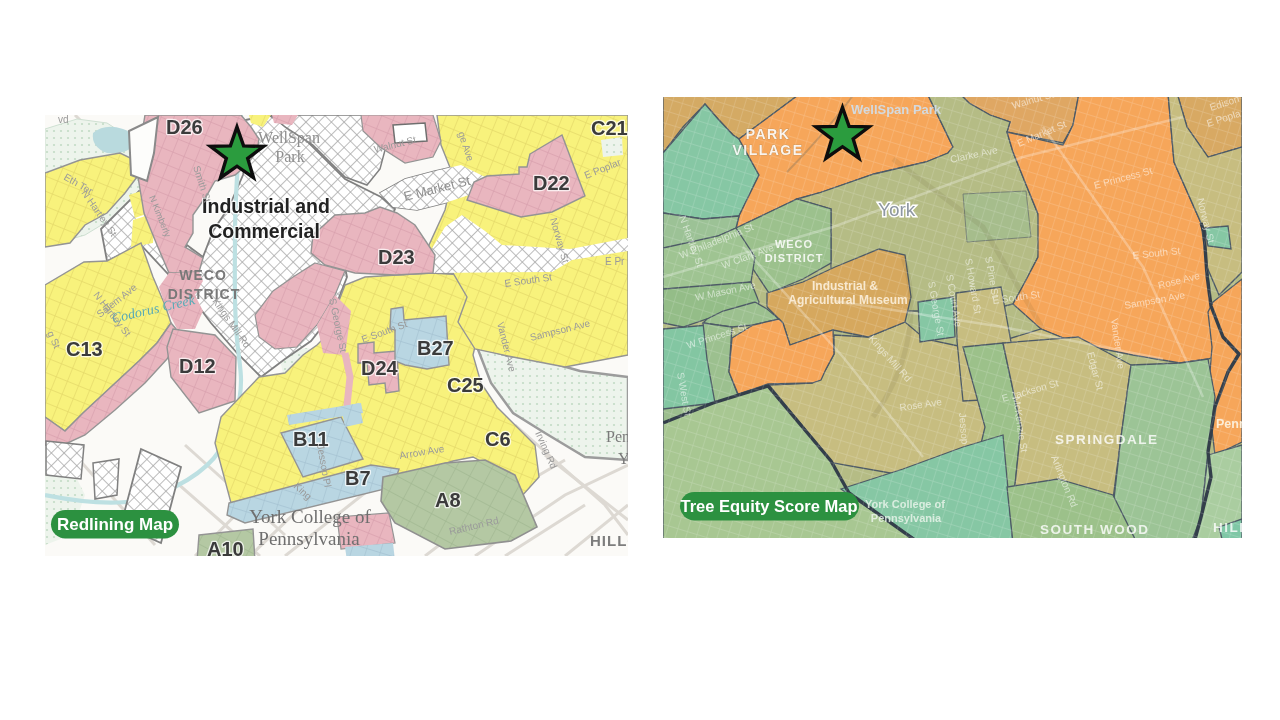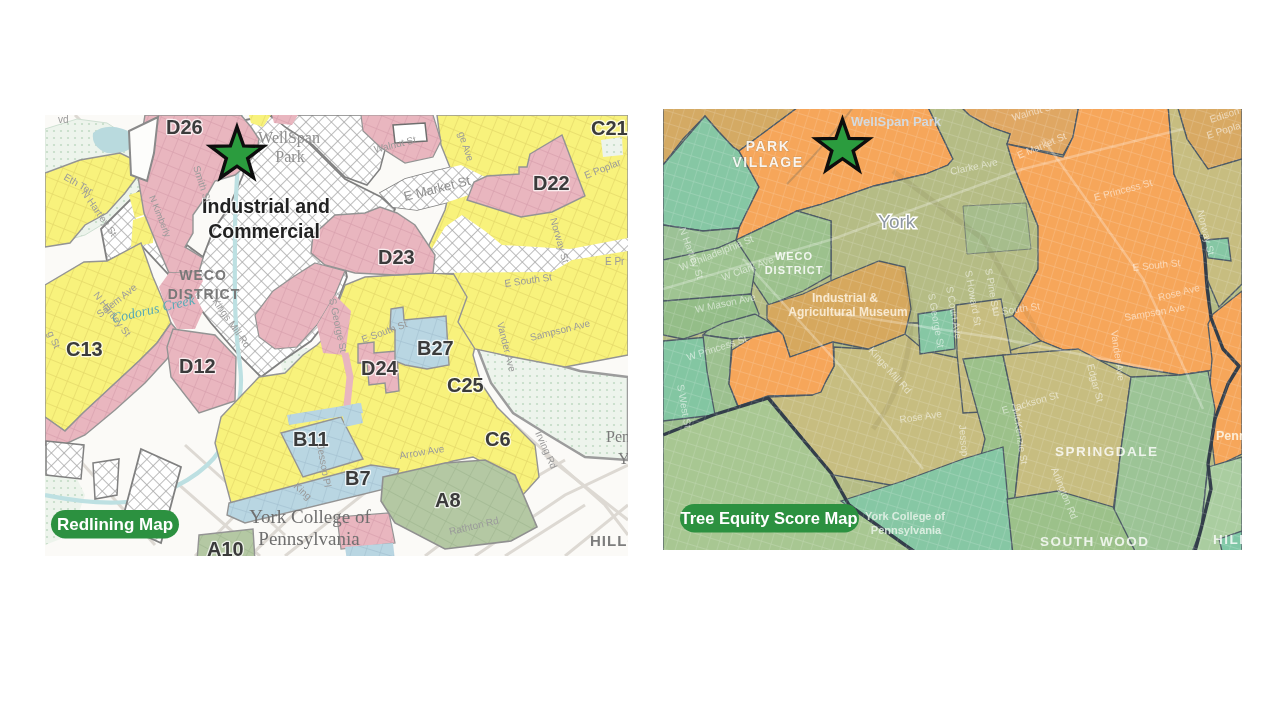--- a/index.html
+++ b/index.html
@@ -1,18 +1,18 @@
 <!DOCTYPE html>
 <html><head>
 <meta charset="utf-8">
 <style>
 html,body{margin:0;padding:0;background:#ffffff;width:1280px;height:720px;overflow:hidden;}
 .wrap{position:relative;width:1280px;height:720px;font-family:"Liberation Sans",sans-serif;}
 .mapL{position:absolute;left:45px;top:115px;width:583px;height:441px;}
-.mapR{position:absolute;left:663px;top:109px;width:579px;height:441px;border-radius:28px;}
+.mapR{position:absolute;left:663px;top:97px;width:579px;height:441px;border-radius:28px;}
 </style>
 </head>
 <body>
 <div class="wrap">
 
 <div class="mapL">
 <svg width="583" height="441" viewBox="0 0 583 441" xmlns="http://www.w3.org/2000/svg">
 <defs>
 <pattern id="hatch" width="9" height="9" patternUnits="userSpaceOnUse" patternTransform="rotate(45)">
 <rect width="9" height="9" fill="#ffffff"></rect>

